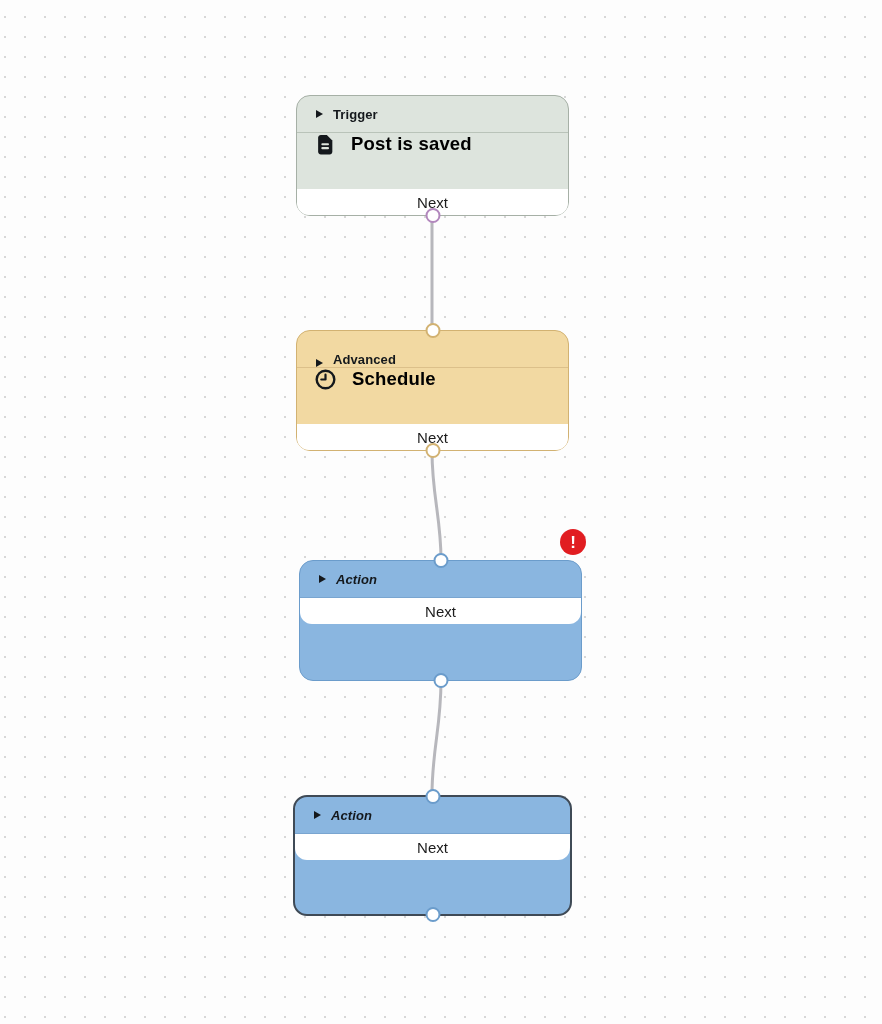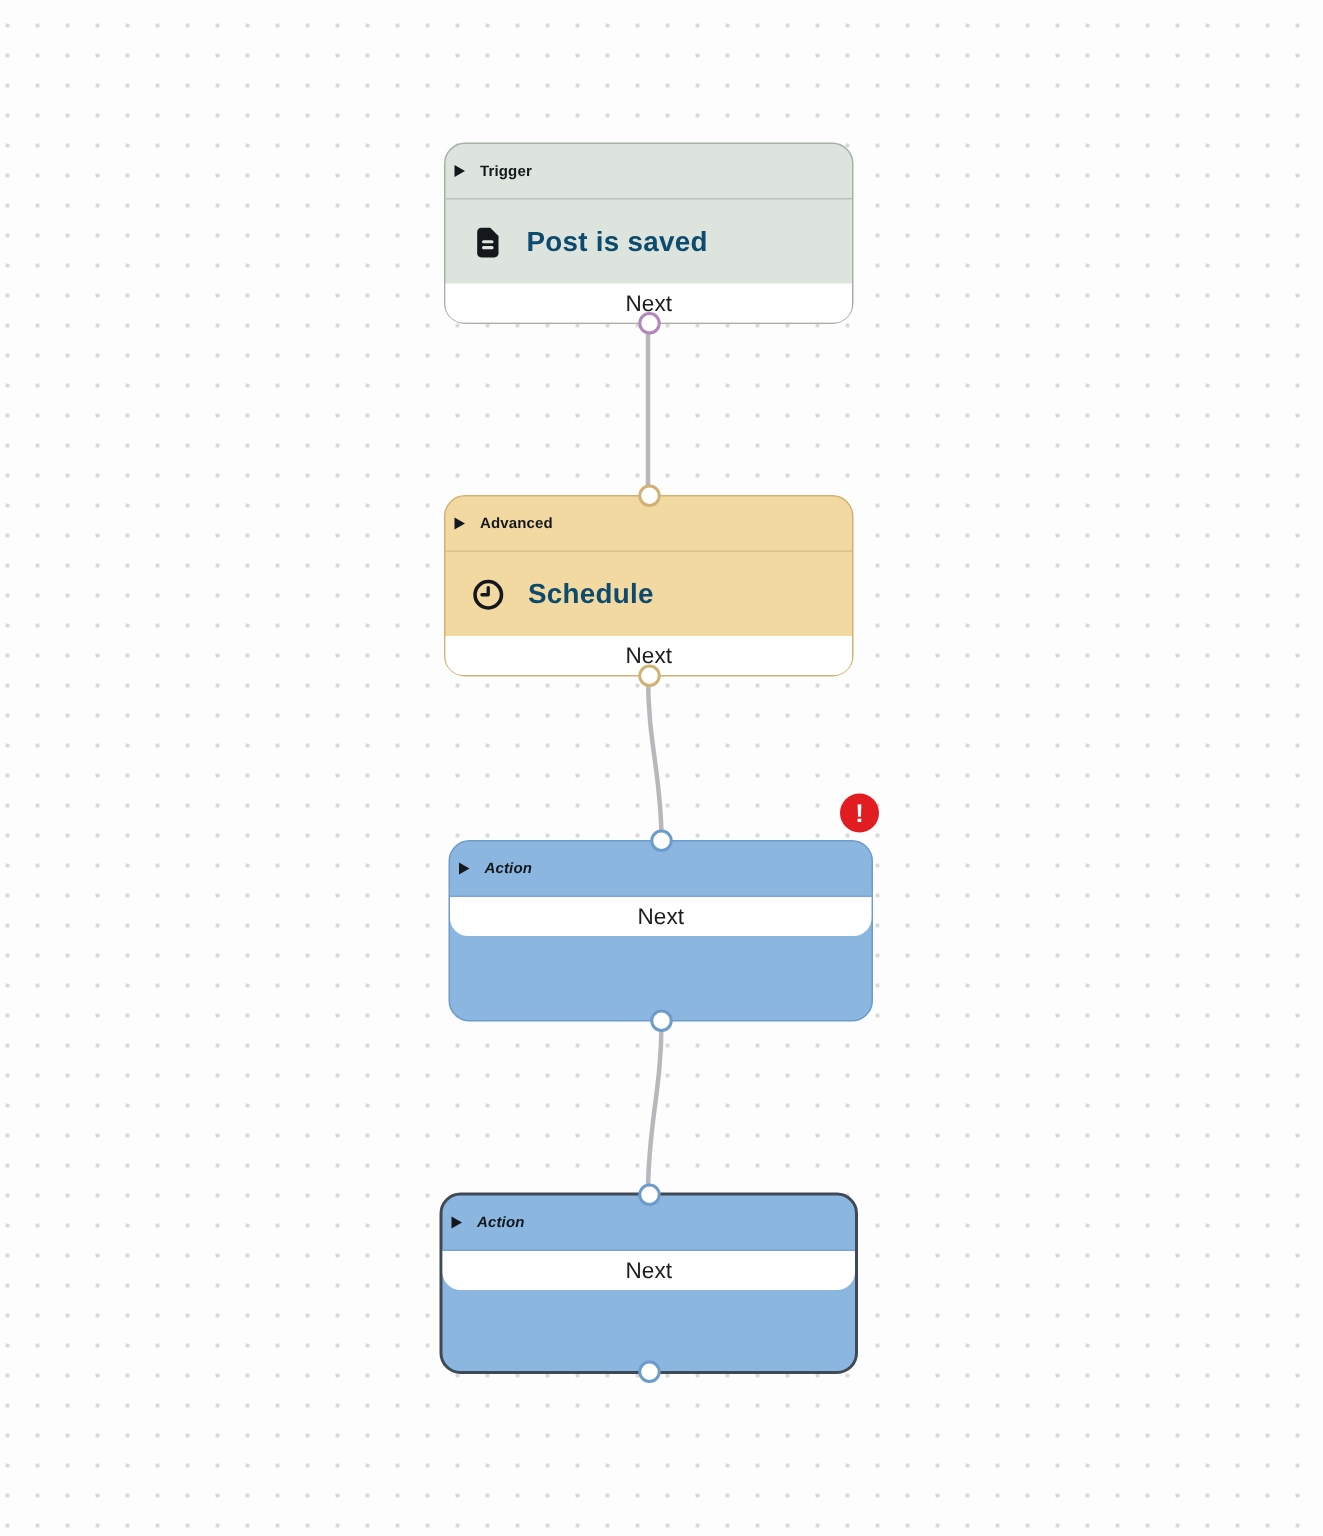--- a/index.html
+++ b/index.html
@@ -16,45 +16,45 @@
     background-position:15px 7px;
   }
   svg.edge-layer{position:absolute;left:0;top:0;width:882px;height:1024px;pointer-events:none;}
   svg.edge-layer path{stroke:#b7b7bc;stroke-width:3;fill:none;stroke-linecap:round;pointer-events:stroke;}
 
   .node{
     position:absolute;border-radius:14px;box-sizing:border-box;
     border:1.5px solid #999;background:#eee;height:121px;
   }
   .node-header{
-    height:37px;display:flex;align-items:center;gap:10px;padding:0 6px;
-    font-size:10px;font-weight:600;color:#14181c;letter-spacing:.1px;
+    height:37px;display:flex;align-items:center;gap:10px;padding:0 19px;
+    font-size:13px;font-weight:600;color:#14181c;letter-spacing:.1px;
     border-bottom:1px solid rgba(0,0,0,.15);box-sizing:border-box;
   }
   .caret{
     display:inline-block;width:0;height:0;
     border-top:4.5px solid transparent;border-bottom:4.5px solid transparent;
     border-left:7.5px solid #14181c;flex:0 0 auto;
   }
   .node-body{
-    height:56px;display:flex;align-items:center;gap:15px;padding:0 17px;
-    font-size:18.5px;font-weight:600;color:#0c4a6e;letter-spacing:.2px;
+    height:56px;display:flex;gap:15px;padding:0 17px;
+    font-size:18.5px;font-weight:600;color:#000000;letter-spacing:.2px;
     box-sizing:border-box;
   }
   .node-body svg{flex:0 0 auto;display:block;}
   .node-footer{
     height:26px;background:#ffffff;border-radius:0 0 12px 12px;
     display:flex;align-items:center;justify-content:center;
     font-size:15px;font-weight:500;color:#1c1c1c;
   }
   
   .n-trigger{background:#dde4dd;border-color:#a6b0a6;}
   .n-trigger .node-header{border-bottom-color:#b9c3b9;}
   .n-advanced{background:#f2d9a2;border-color:#d2b272;}
-  .n-advanced .node-header{border-bottom-color:#dcc08a;}
+  .n-advanced .node-header{border-bottom-color:#dcc08a;align-items:flex-end;}
   .n-action{background:#8ab6e0;border-color:#6b9ccb;}
   .n-action .node-header{border-bottom-color:#79a5d0;font-style:italic;}
   .n-selected{border-color:#3f4a56;border-width:2px;}
 
   .port{
     position:absolute;left:50%;transform:translateX(-50%);
     width:15px;height:15px;border-radius:50%;background:#ffffff;
     border:2.5px solid #999;box-sizing:border-box;z-index:5;
   }
   .port-top{top:-8px;}

